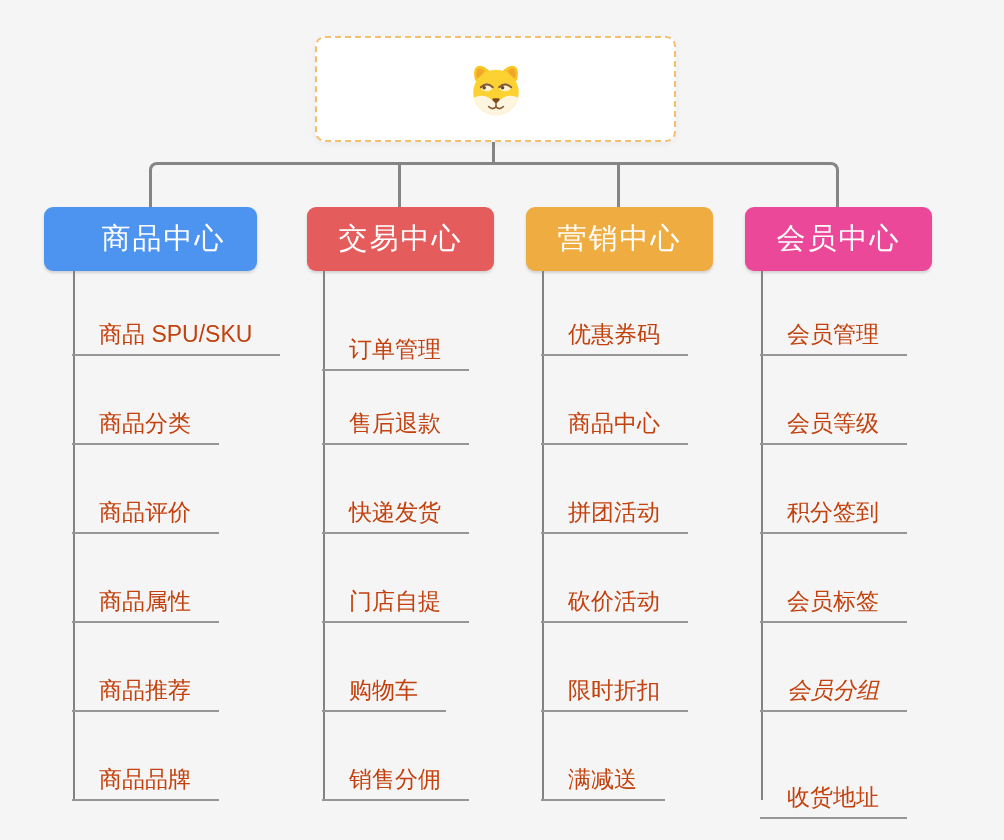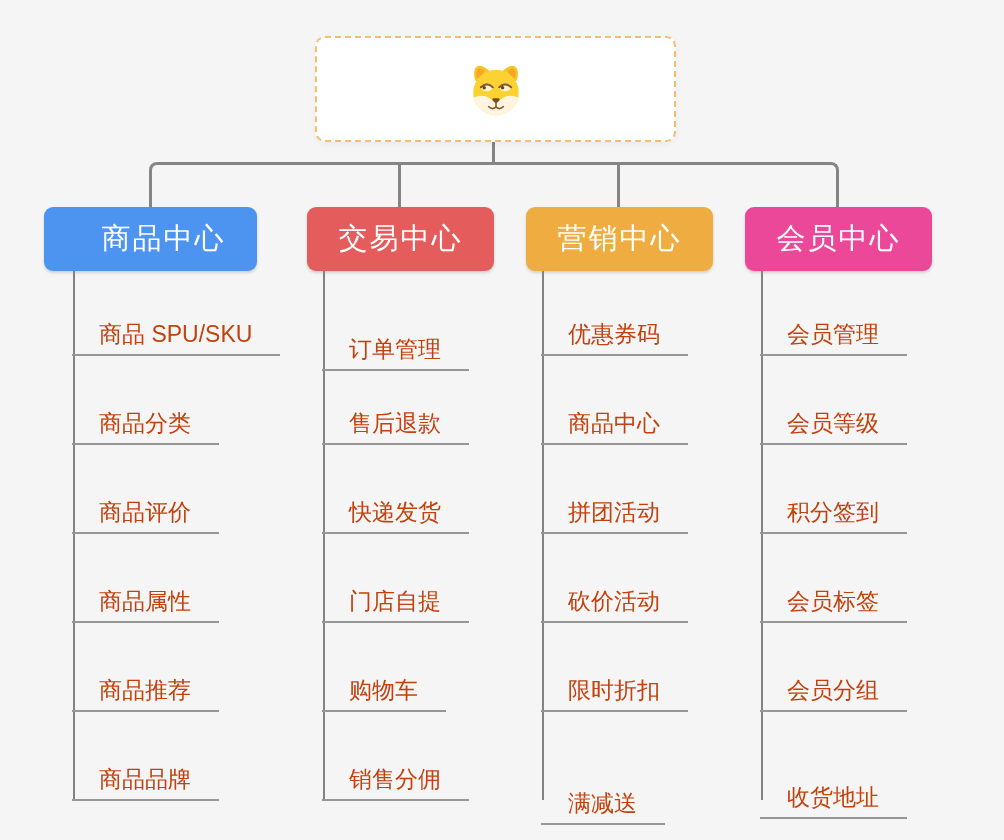--- a/index.html
+++ b/index.html
@@ -101,23 +101,23 @@
       <div class="leaf" style="left: 322px; top: 590px;">门店自提</div>
       <div class="leaf" style="left: 322px; top: 679px;">购物车</div>
       <div class="leaf" style="left: 322px; top: 768px;">销售分佣</div>
       <div class="branch-box" style="left: 526px; background: rgb(239, 173, 65);">营销中心</div>
       <div class="spine" style="left: 542px; top: 271px; height: 529px;"></div>
       <div class="leaf" style="left: 541px; top: 323px;">优惠券码</div>
       <div class="leaf" style="left: 541px; top: 412px;">商品中心</div>
       <div class="leaf" style="left: 541px; top: 501px;">拼团活动</div>
       <div class="leaf" style="left: 541px; top: 590px;">砍价活动</div>
       <div class="leaf" style="left: 541px; top: 679px;">限时折扣</div>
-      <div class="leaf" style="left: 541px; top: 768px; margin-top: 24px;">满减送</div>
+      <div class="leaf" style="left: 541px; top: 768px;">满减送</div>
       <div class="branch-box" style="left: 745px; background: #ec4899;">会员中心</div>
       <div class="spine" style="left: 761px; top: 271px; height: 529px;"></div>
       <div class="leaf" style="left: 760px; top: 323px;">会员管理</div>
       <div class="leaf" style="left: 760px; top: 412px;">会员等级</div>
       <div class="leaf" style="left: 760px; top: 501px;">积分签到</div>
       <div class="leaf" style="left: 760px; top: 590px;">会员标签</div>
-      <div class="leaf" style="left: 760px; top: 679px;">会员分组</div>
+      <div class="leaf" style="left: 760px; top: 679px; font-style: italic;">会员分组</div>
       <div class="leaf" style="left: 760px; top: 768px; margin-top: 18px;">收货地址</div>
     </div>
 </div>
 
 </body></html>

